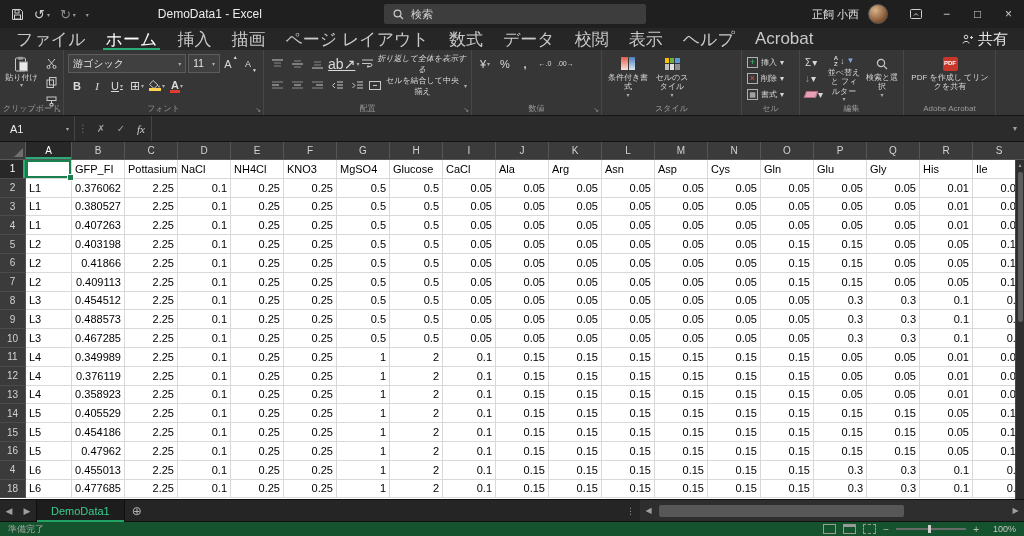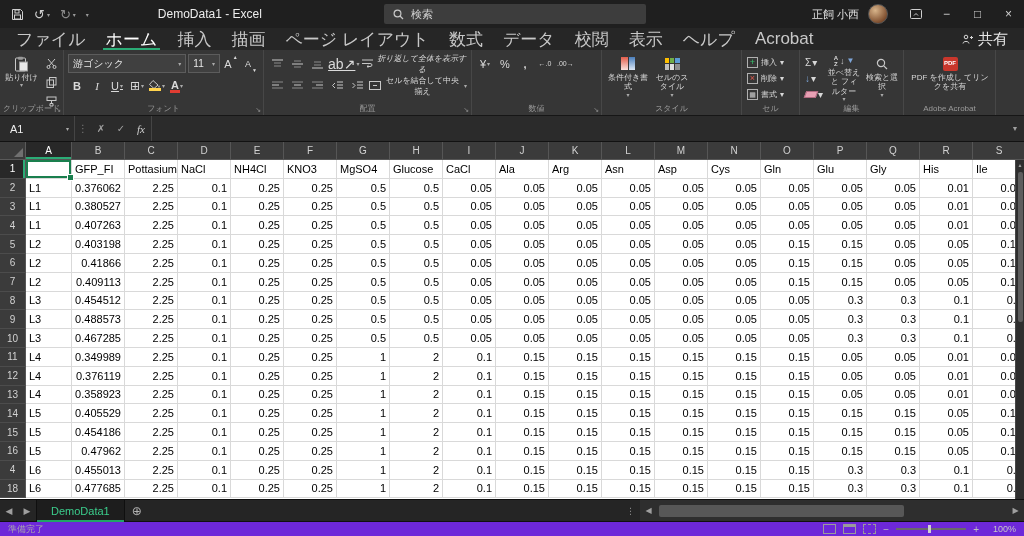--- a/index.html
+++ b/index.html
@@ -110,21 +110,21 @@
   .sheettab { height:22px; display:flex; align-items:center; padding:0 14px; font-size:11px; color:#3bcd8c; position:relative; background:#1d1d1d; border-right:1px solid #0f0f0f; border-left:1px solid #0f0f0f; }
   .sheettab::after { content:""; position:absolute; left:0; right:0; bottom:0; height:2px; background:#21a366; }
   .addsheet { width:24px; text-align:center; font-size:12px; color:#b5b5b5; background:none; border:none; }
   .hscroll { margin-left:auto; display:flex; align-items:center; height:100%; }
   .hgrip { color:#8a8a8a; font-size:9px; padding:0 5px; }
   .htrack { width:350px; height:100%; background:#2e2e2e; position:relative; }
   .hthumb { position:absolute; left:2px; top:5px; width:245px; height:12px; background:#575757; border-radius:2px; }
   .harrow { width:17px; height:100%; font-size:8px; color:#9f9f9f; background:#2e2e2e; border:none; }
 
   
-  .statusbar { height:15px; flex:none; background:#6d28d9; display:flex; align-items:center; font-size:9px; color:#ababab; padding:0 8px; border-top:1px solid #101010; }
+  .statusbar { height:15px; flex:none; background:#14532d; display:flex; align-items:center; font-size:9px; color:#ababab; padding:0 8px; border-top:1px solid #101010; }
   .sb-right { margin-left:auto; display:flex; align-items:center; gap:7px; }
   .viewbtn { width:13px; height:10px; border:1px solid #9a9a9a; background:none; padding:0; }
   .viewbtn.v2 { background:linear-gradient(#9a9a9a 0 2px,transparent 2px); }
   .viewbtn.v3 { border-style:dashed; }
   .zminus,.zplus { background:none; border:none; color:#bdbdbd; font-size:10px; padding:0; }
   .ztrack { width:70px; height:2px; background:#6a6a6a; position:relative; }
   .zthumb { position:absolute; left:32px; top:-3px; width:3px; height:8px; background:#cfcfcf; }
   .zoomlabel { width:30px; text-align:right; color:#c6c6c6; }
 </style>
 </head>

